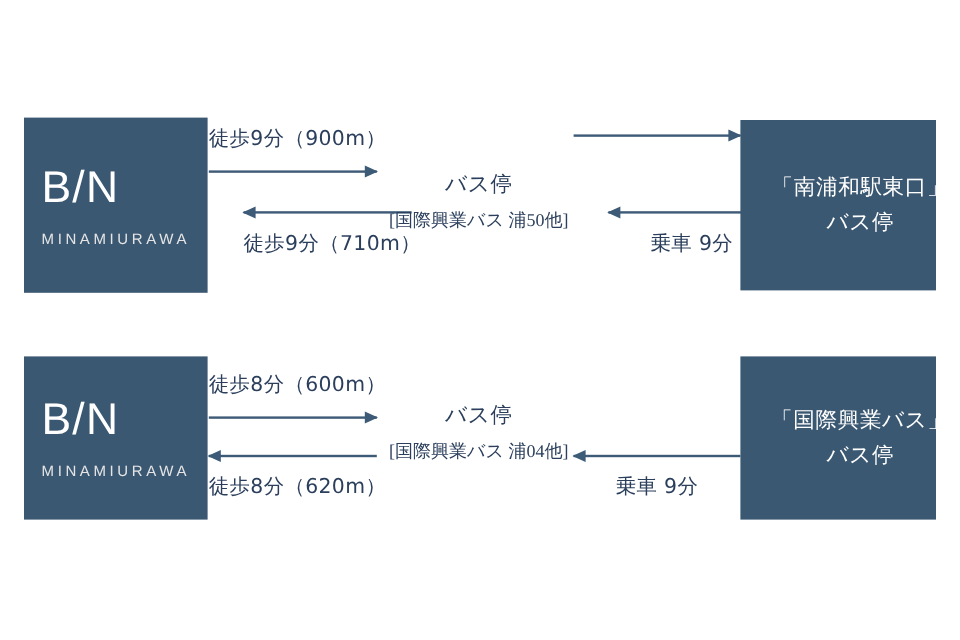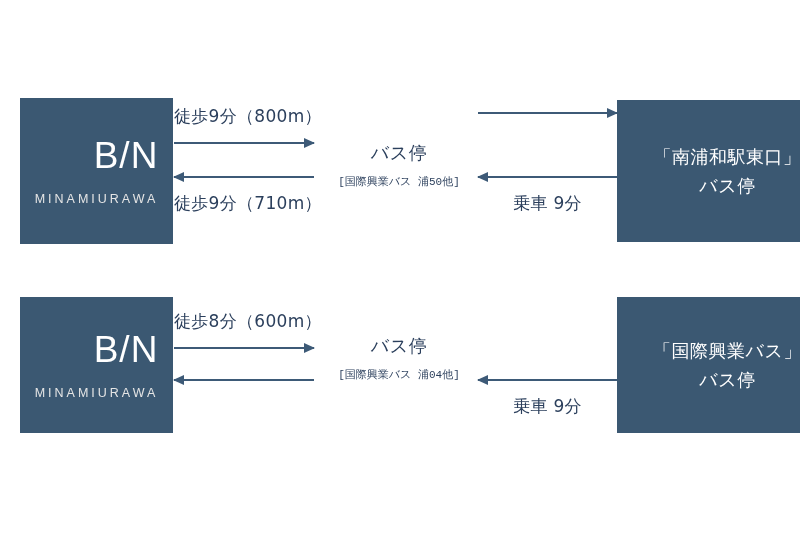--- a/index.html
+++ b/index.html
@@ -45,31 +45,31 @@
   }
   .node-box.left {
     left: 20px;
     width: 153px;
   }
   .route-row.row-0 .node-box.left { top: 0; height: 146px; }
   .route-row.row-1 .node-box.left { top: 0; height: 136px; }
 
   .node-box.right {
     left: 617px;
-    width: 184px;
+    width: 163px;
     padding-left: 37px;
   }
   .route-row.row-0 .node-box.right { top: 2px; height: 142px; }
   .route-row.row-1 .node-box.right { top: 0; height: 136px; }
 
   
   .brand-logo {
     display: flex;
     flex-direction: column;
-    align-items: flex-end;
+    align-items: flex-start;
     line-height: 1;
     gap: 12px;
   }
   .brand-mark {
     color: #ffffff;
     font-size: 37px;
     letter-spacing: 1px;
     font-weight: 400;
     font-family: "Liberation Sans", "DejaVu Sans", sans-serif;
     white-space: nowrap;
@@ -111,43 +111,43 @@
     font-family: "DejaVu Sans", "Liberation Sans", sans-serif;
   }
   .stop-kind {
     font-size: 18px;
     margin-top: 7px;
     letter-spacing: 0.5px;
     white-space: nowrap;
     font-family: "DejaVu Sans", "Liberation Sans", sans-serif;
   }
   .stop-operator {
-    font-size: 11px;
+    font-size: 15px;
     margin-top: 9px;
     white-space: nowrap;
     letter-spacing: 0px;
-    font-family: Liberation Mono, monospace;
+    font-family: Liberation Serif, serif;
   }
 
   
   .connector {
     position: absolute;
   }
   .connector.left-seg  { left: 174px; width: 140px; }
   .connector.right-seg { left: 478px; width: 139px; }
   .route-row.row-0 .connector { top: 10px; height: 126px; }
   .route-row.row-1 .connector { top: 16px; height: 120px; }
 
   .arrow-unit {
     position: absolute;
     left: 0;
     width: 100%;
   }
   .arrow-unit.forward { top: 0; }
-  .route-row.row-0 .arrow-unit.reverse { top: 64px; }
+  .route-row.row-0 .arrow-unit.reverse { top: 64px; padding-left: 29px; }
   .route-row.row-1 .arrow-unit.reverse { top: 62px; }
 
   .arrow-caption {
     color: #2b3f5c;
     font-size: 17px;
     text-align: center;
     white-space: nowrap;
     letter-spacing: 0.3px;
     line-height: 1;
     font-family: "DejaVu Sans", "Liberation Sans", sans-serif;
@@ -194,21 +194,21 @@
 
     <div class="node-box left">
       <div class="brand-logo">
         <div class="brand-mark">B/N</div>
         <div class="brand-sub">MINAMIURAWA</div>
       </div>
     </div>
 
     <div class="connector left-seg">
       <div class="arrow-unit forward">
-        <div class="arrow-caption">徒歩9分（800m）</div>
+        <div class="arrow-caption">徒歩9分（900m）</div>
         <div class="arrow-line to-right">
           <div class="shaft"></div>
           <div class="head"></div>
         </div>
       </div>
       <div class="arrow-unit reverse">
         <div class="arrow-line to-left">
           <div class="shaft"></div>
           <div class="head"></div>
         </div>
@@ -259,20 +259,21 @@
         <div class="arrow-line to-right">
           <div class="shaft"></div>
           <div class="head"></div>
         </div>
       </div>
       <div class="arrow-unit reverse">
         <div class="arrow-line to-left">
           <div class="shaft"></div>
           <div class="head"></div>
         </div>
+        <div class="arrow-caption">徒歩8分（620m）</div>
       </div>
     </div>
 
     <div class="stop-label">
       <div class="stop-kind">バス停</div>
       <div class="stop-operator">[国際興業バス 浦04他]</div>
     </div>
 
     <div class="connector right-seg">
       <div class="arrow-unit reverse">

